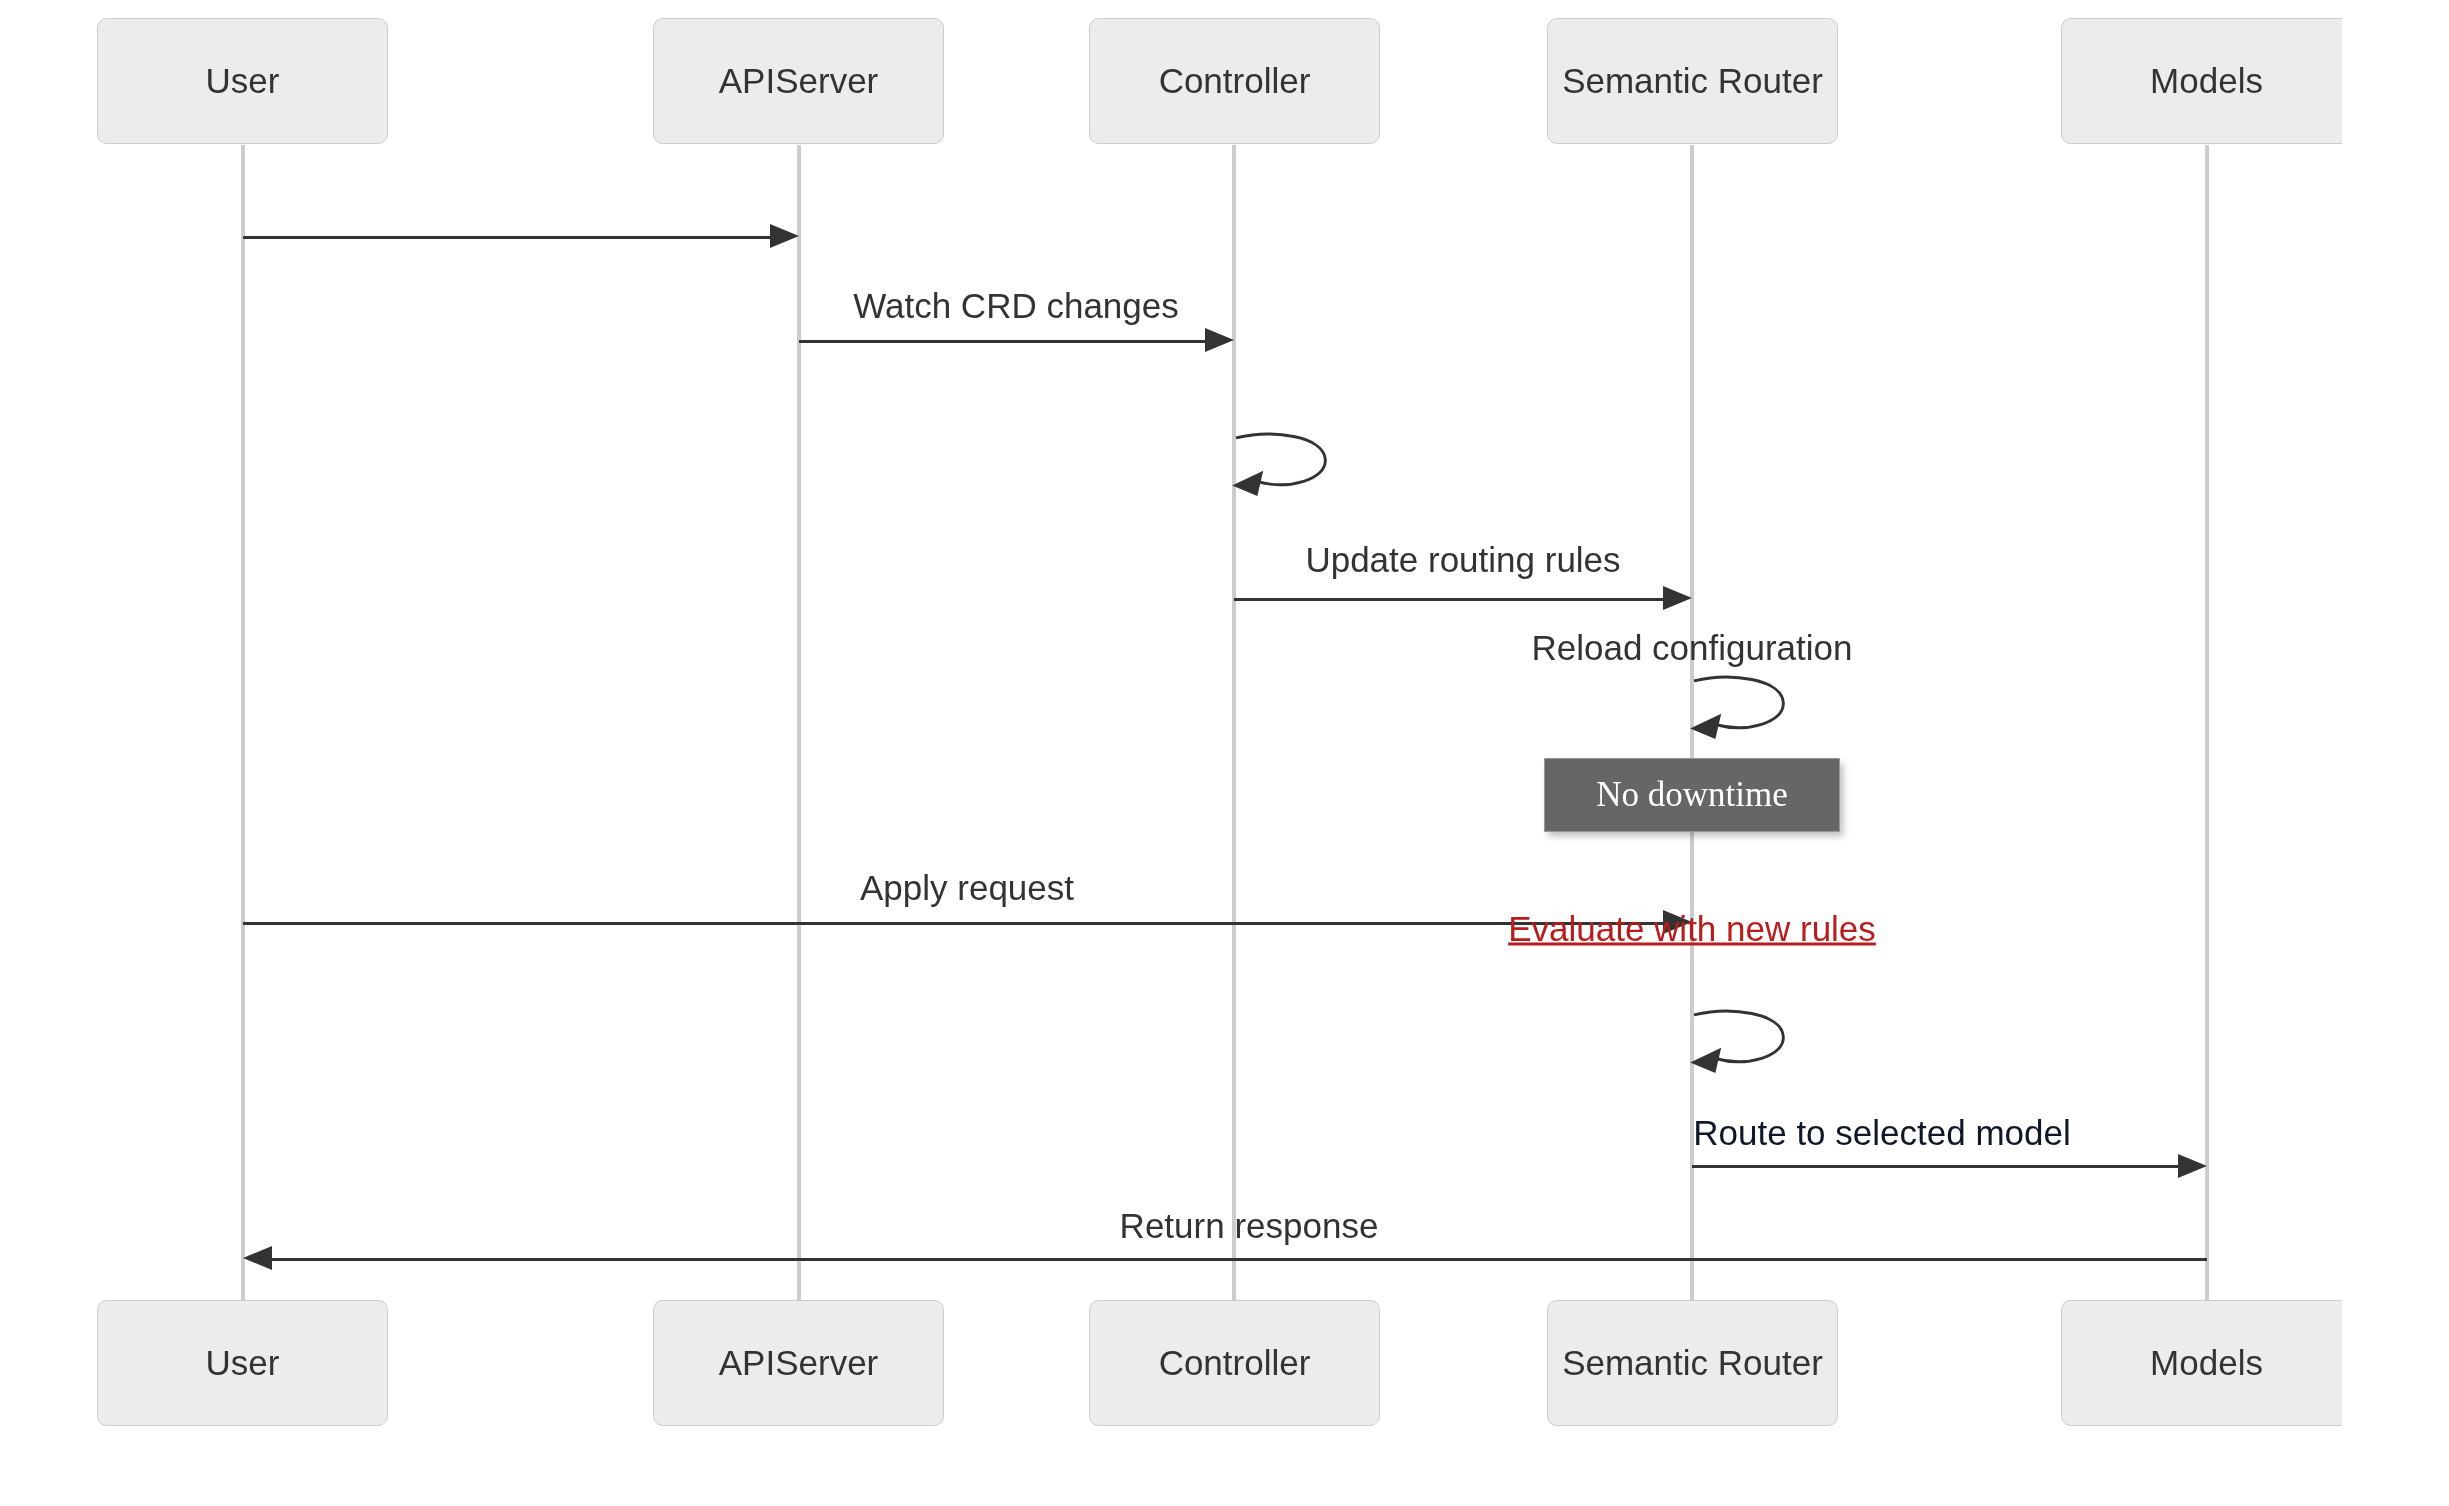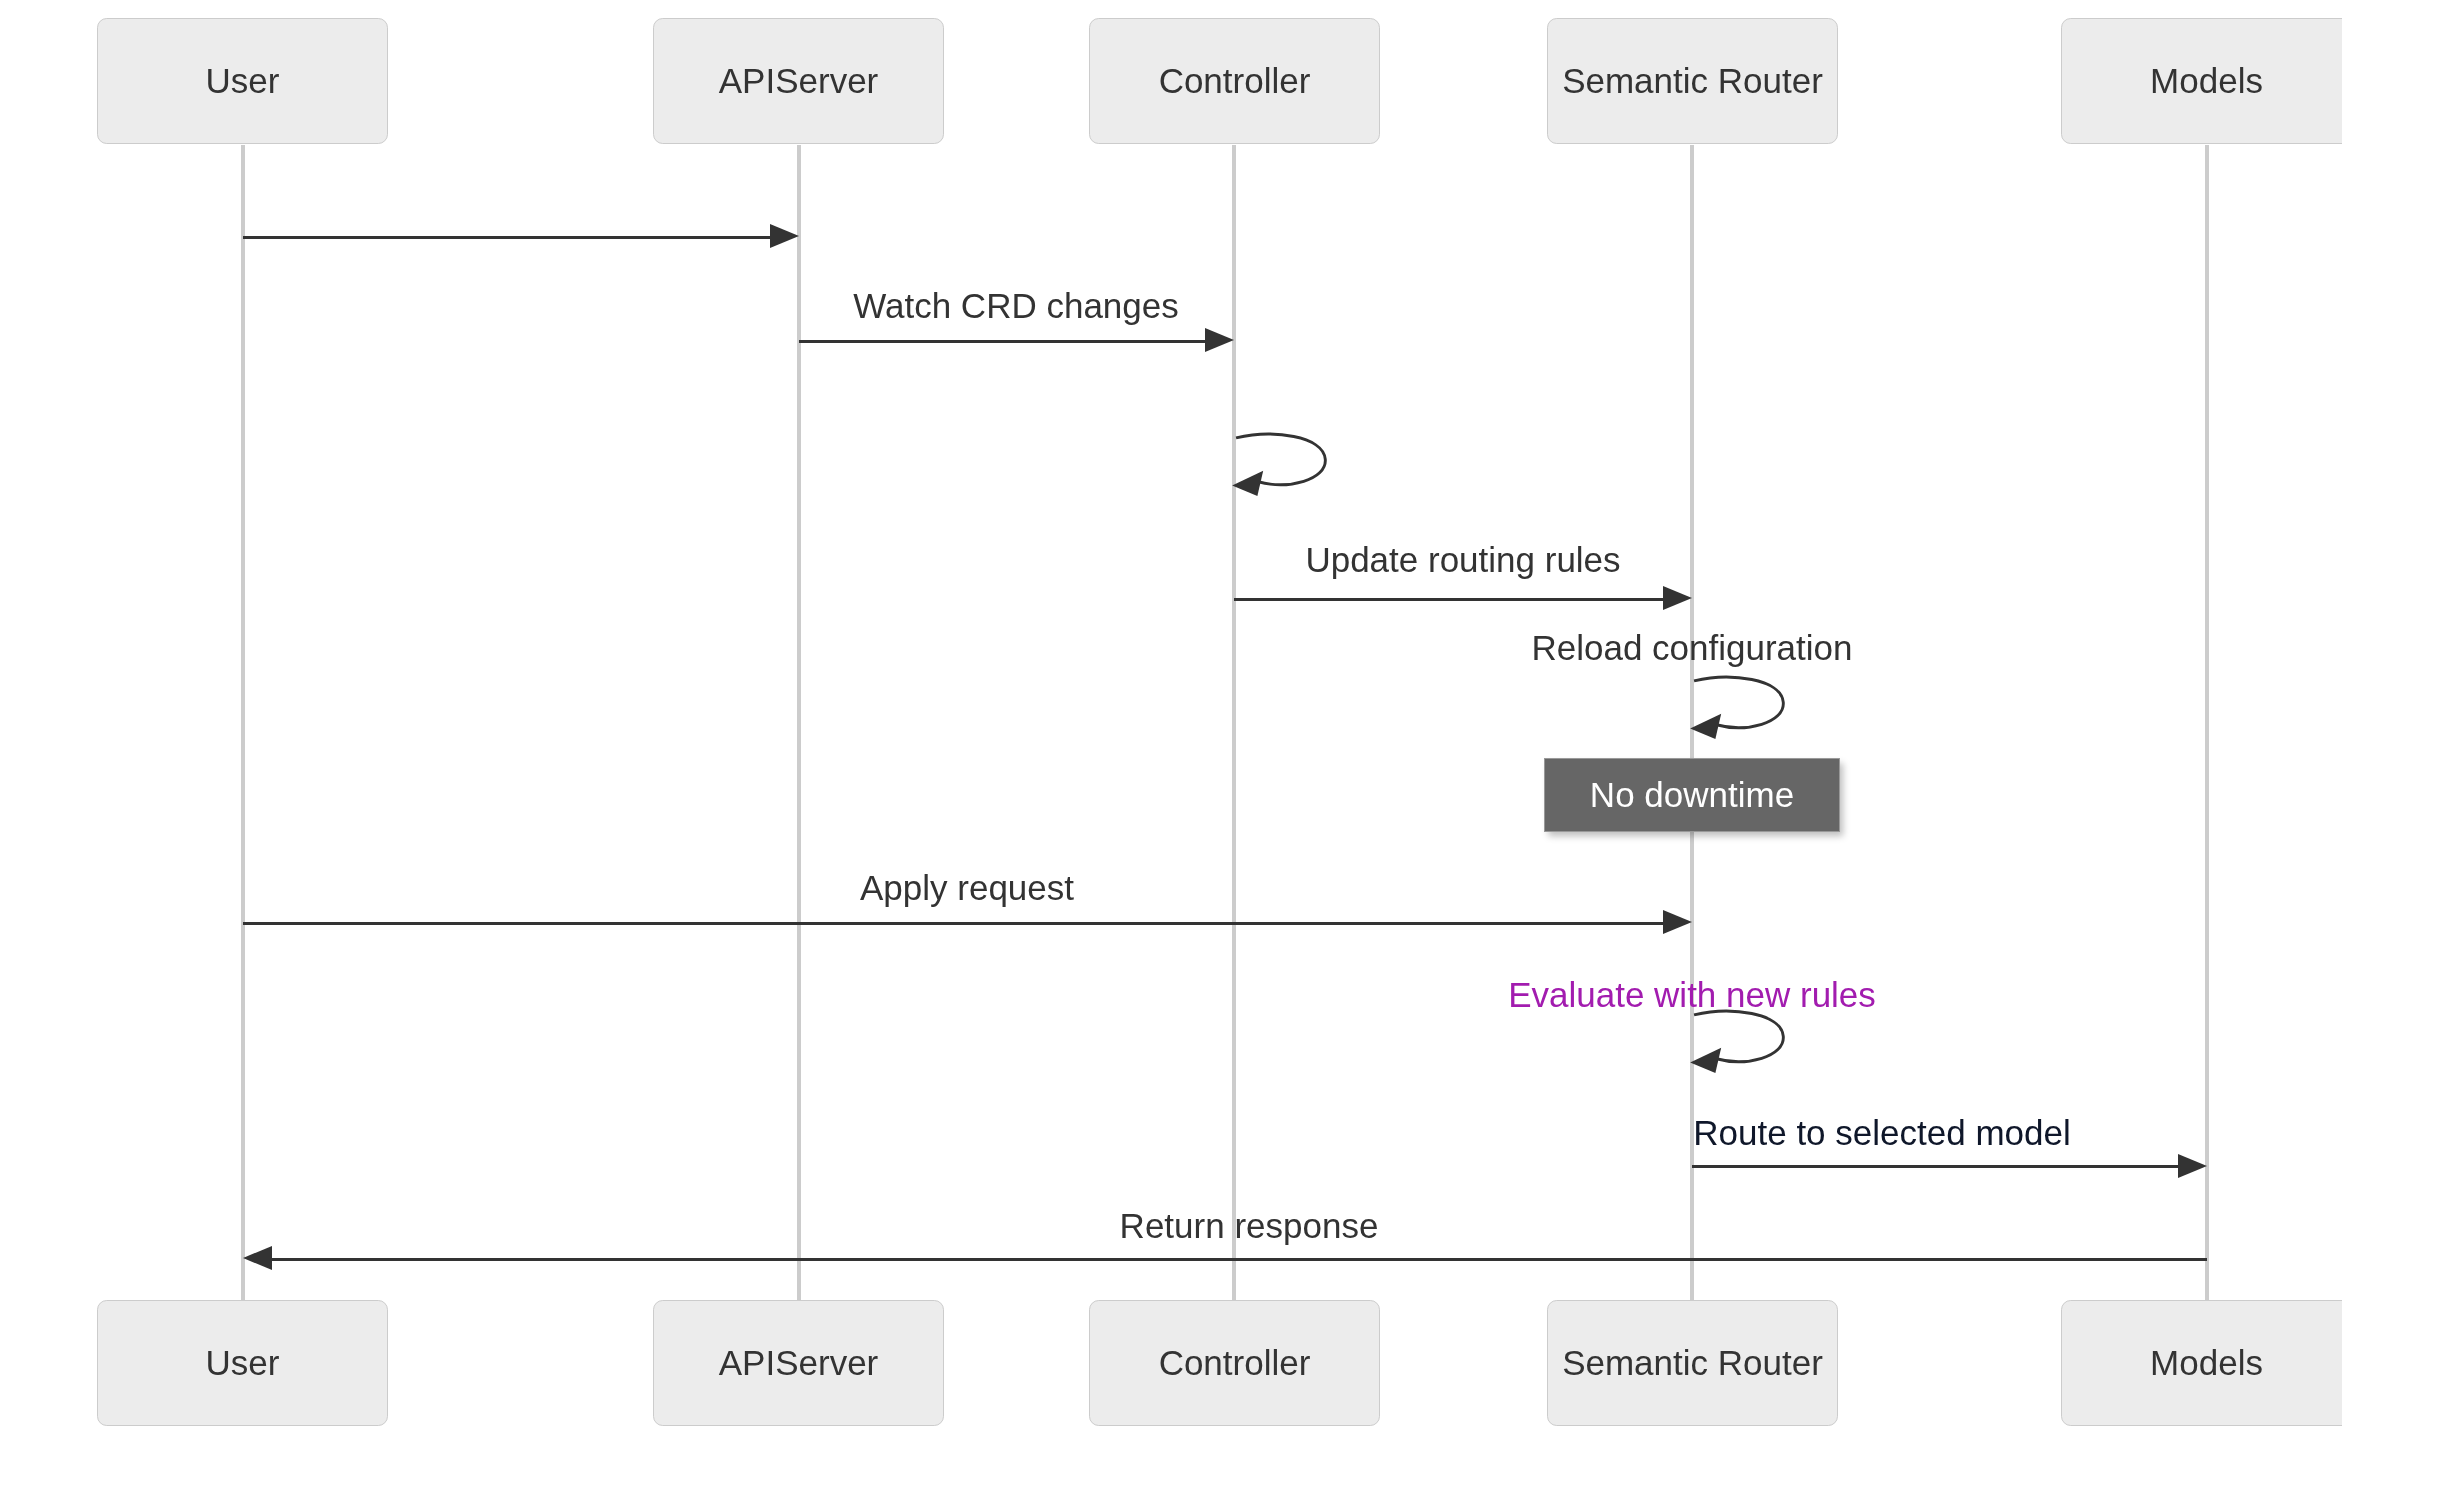--- a/index.html
+++ b/index.html
@@ -92,27 +92,27 @@
       <polygon points="0,53 32,38 26,64" fill="#333333"></polygon>
     </svg>
     <div class="msg-label" style="left: 1463px; top: 559px; color: rgb(51, 51, 51);">Update routing rules</div>
     <div class="msg-line" style="left: 1234px; top: 598px; width: 433px; height: 2.9px; background: rgb(51, 51, 51);"></div>
     <div class="arrow-head" style="left: 1663px; top: 586px; border-top: 12.6px solid transparent; border-bottom: 12.6px solid transparent; border-left: 29px solid rgb(51, 51, 51);"></div>
     <div class="msg-label" style="left: 1692px; top: 647px; color: rgb(51, 51, 51);">Reload configuration</div>
     <svg class="loop-svg" width="107" height="64" viewBox="0 0 110 66" style="left: 1690px; top: 677px;">
       <path d="M 4 4 C 42 -5 94 2 96 26 C 98 47 58 58 26 49" fill="none" stroke="#333333" stroke-width="3"></path>
       <polygon points="0,53 32,38 26,64" fill="#333333"></polygon>
     </svg>
-    <div class="note-box" style="left: 1544px; top: 758px; width: 296px; height: 74px; background: rgb(102, 102, 102); border: 1.9px solid rgb(153, 153, 153); color: rgb(255, 255, 255);">
+    <div class="note-box" style="left: 1544px; top: 758px; width: 296px; height: 74px; background: rgb(102, 102, 102); border: 1.9px solid rgb(153, 153, 153); color: rgb(255, 255, 255); font-family: Liberation Serif, serif;">
       <span>No downtime</span>
     </div>
     <div class="msg-label" style="left: 967px; top: 887px; color: rgb(51, 51, 51);">Apply request</div>
     <div class="msg-line" style="left: 243px; top: 922px; width: 1425px; height: 2.9px; background: rgb(51, 51, 51);"></div>
     <div class="arrow-head" style="left: 1663px; top: 910px; border-top: 12.6px solid transparent; border-bottom: 12.6px solid transparent; border-left: 29px solid rgb(51, 51, 51);"></div>
-    <div class="msg-label" style="left: 1692px; top: 994px; color: #a21caf;">Evaluate with new rules</div>
+    <div class="msg-label" style="left: 1692px; top: 928px; color: #b91c1c; text-decoration: underline;">Evaluate with new rules</div>
     <svg class="loop-svg" width="107" height="64" viewBox="0 0 110 66" style="left: 1690px; top: 1011px;">
       <path d="M 4 4 C 42 -5 94 2 96 26 C 98 47 58 58 26 49" fill="none" stroke="#333333" stroke-width="3"></path>
       <polygon points="0,53 32,38 26,64" fill="#333333"></polygon>
     </svg>
     <div class="msg-label" style="left: 1882px; top: 1132px; color: #0f172a;">Route to selected model</div>
     <div class="msg-line" style="left: 1692px; top: 1165px; width: 489px; height: 2.9px; background: rgb(51, 51, 51);"></div>
     <div class="arrow-head" style="left: 2178px; top: 1154px; border-top: 12.6px solid transparent; border-bottom: 12.6px solid transparent; border-left: 29px solid rgb(51, 51, 51);"></div>
     <div class="msg-label" style="left: 1225px; top: 1225px; color: rgb(51, 51, 51); margin-left: 24px;">Return response</div>
     <div class="msg-line" style="left: 268px; top: 1258px; width: 1939px; height: 2.9px; background: rgb(51, 51, 51);"></div>
     <div class="arrow-head" style="left: 243px; top: 1246px; border-top: 12.6px solid transparent; border-bottom: 12.6px solid transparent; border-right: 29px solid rgb(51, 51, 51);"></div>

